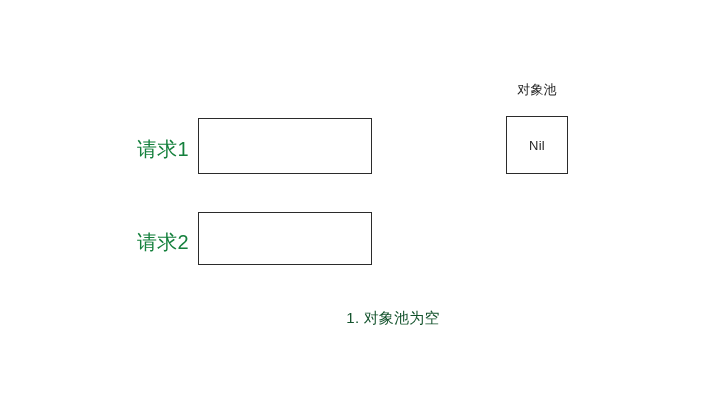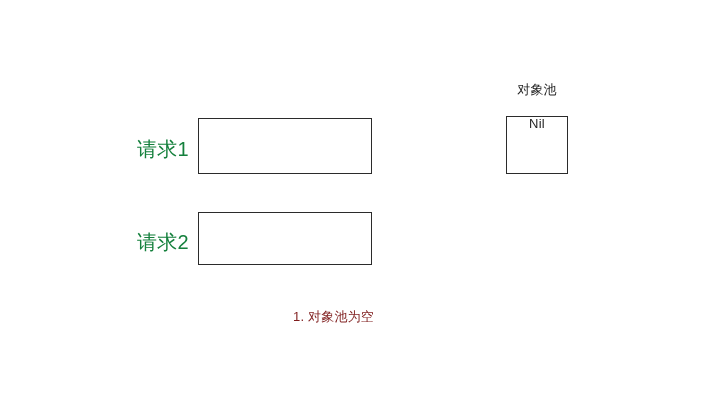--- a/index.html
+++ b/index.html
@@ -32,38 +32,40 @@
   }
   .pool-title {
     font-size: 13px;
     color: #1f1f1f;
     letter-spacing: 0.2px;
     white-space: nowrap;
     line-height: 1;
     text-align: center;
   }
   .caption {
-    font-size: 13px;
-    color: #7f1d1d;
+    font-size: 15px;
+    color: #14532d;
     letter-spacing: 0.2px;
     white-space: nowrap;
     line-height: 1;
+    text-align: center;
   }
 
   
   .box {
     box-sizing: border-box;
     border: 1px solid #2b2b2b;
     background: #ffffff;
   }
   .request-box {
     
   }
   .pool-slot {
     display: flex;
+    align-items: center;
     justify-content: center;
   }
   .pool-slot-text {
     font-size: 13px;
     color: #1f1f1f;
     line-height: 1;
     letter-spacing: 0.2px;
   }
 
   

